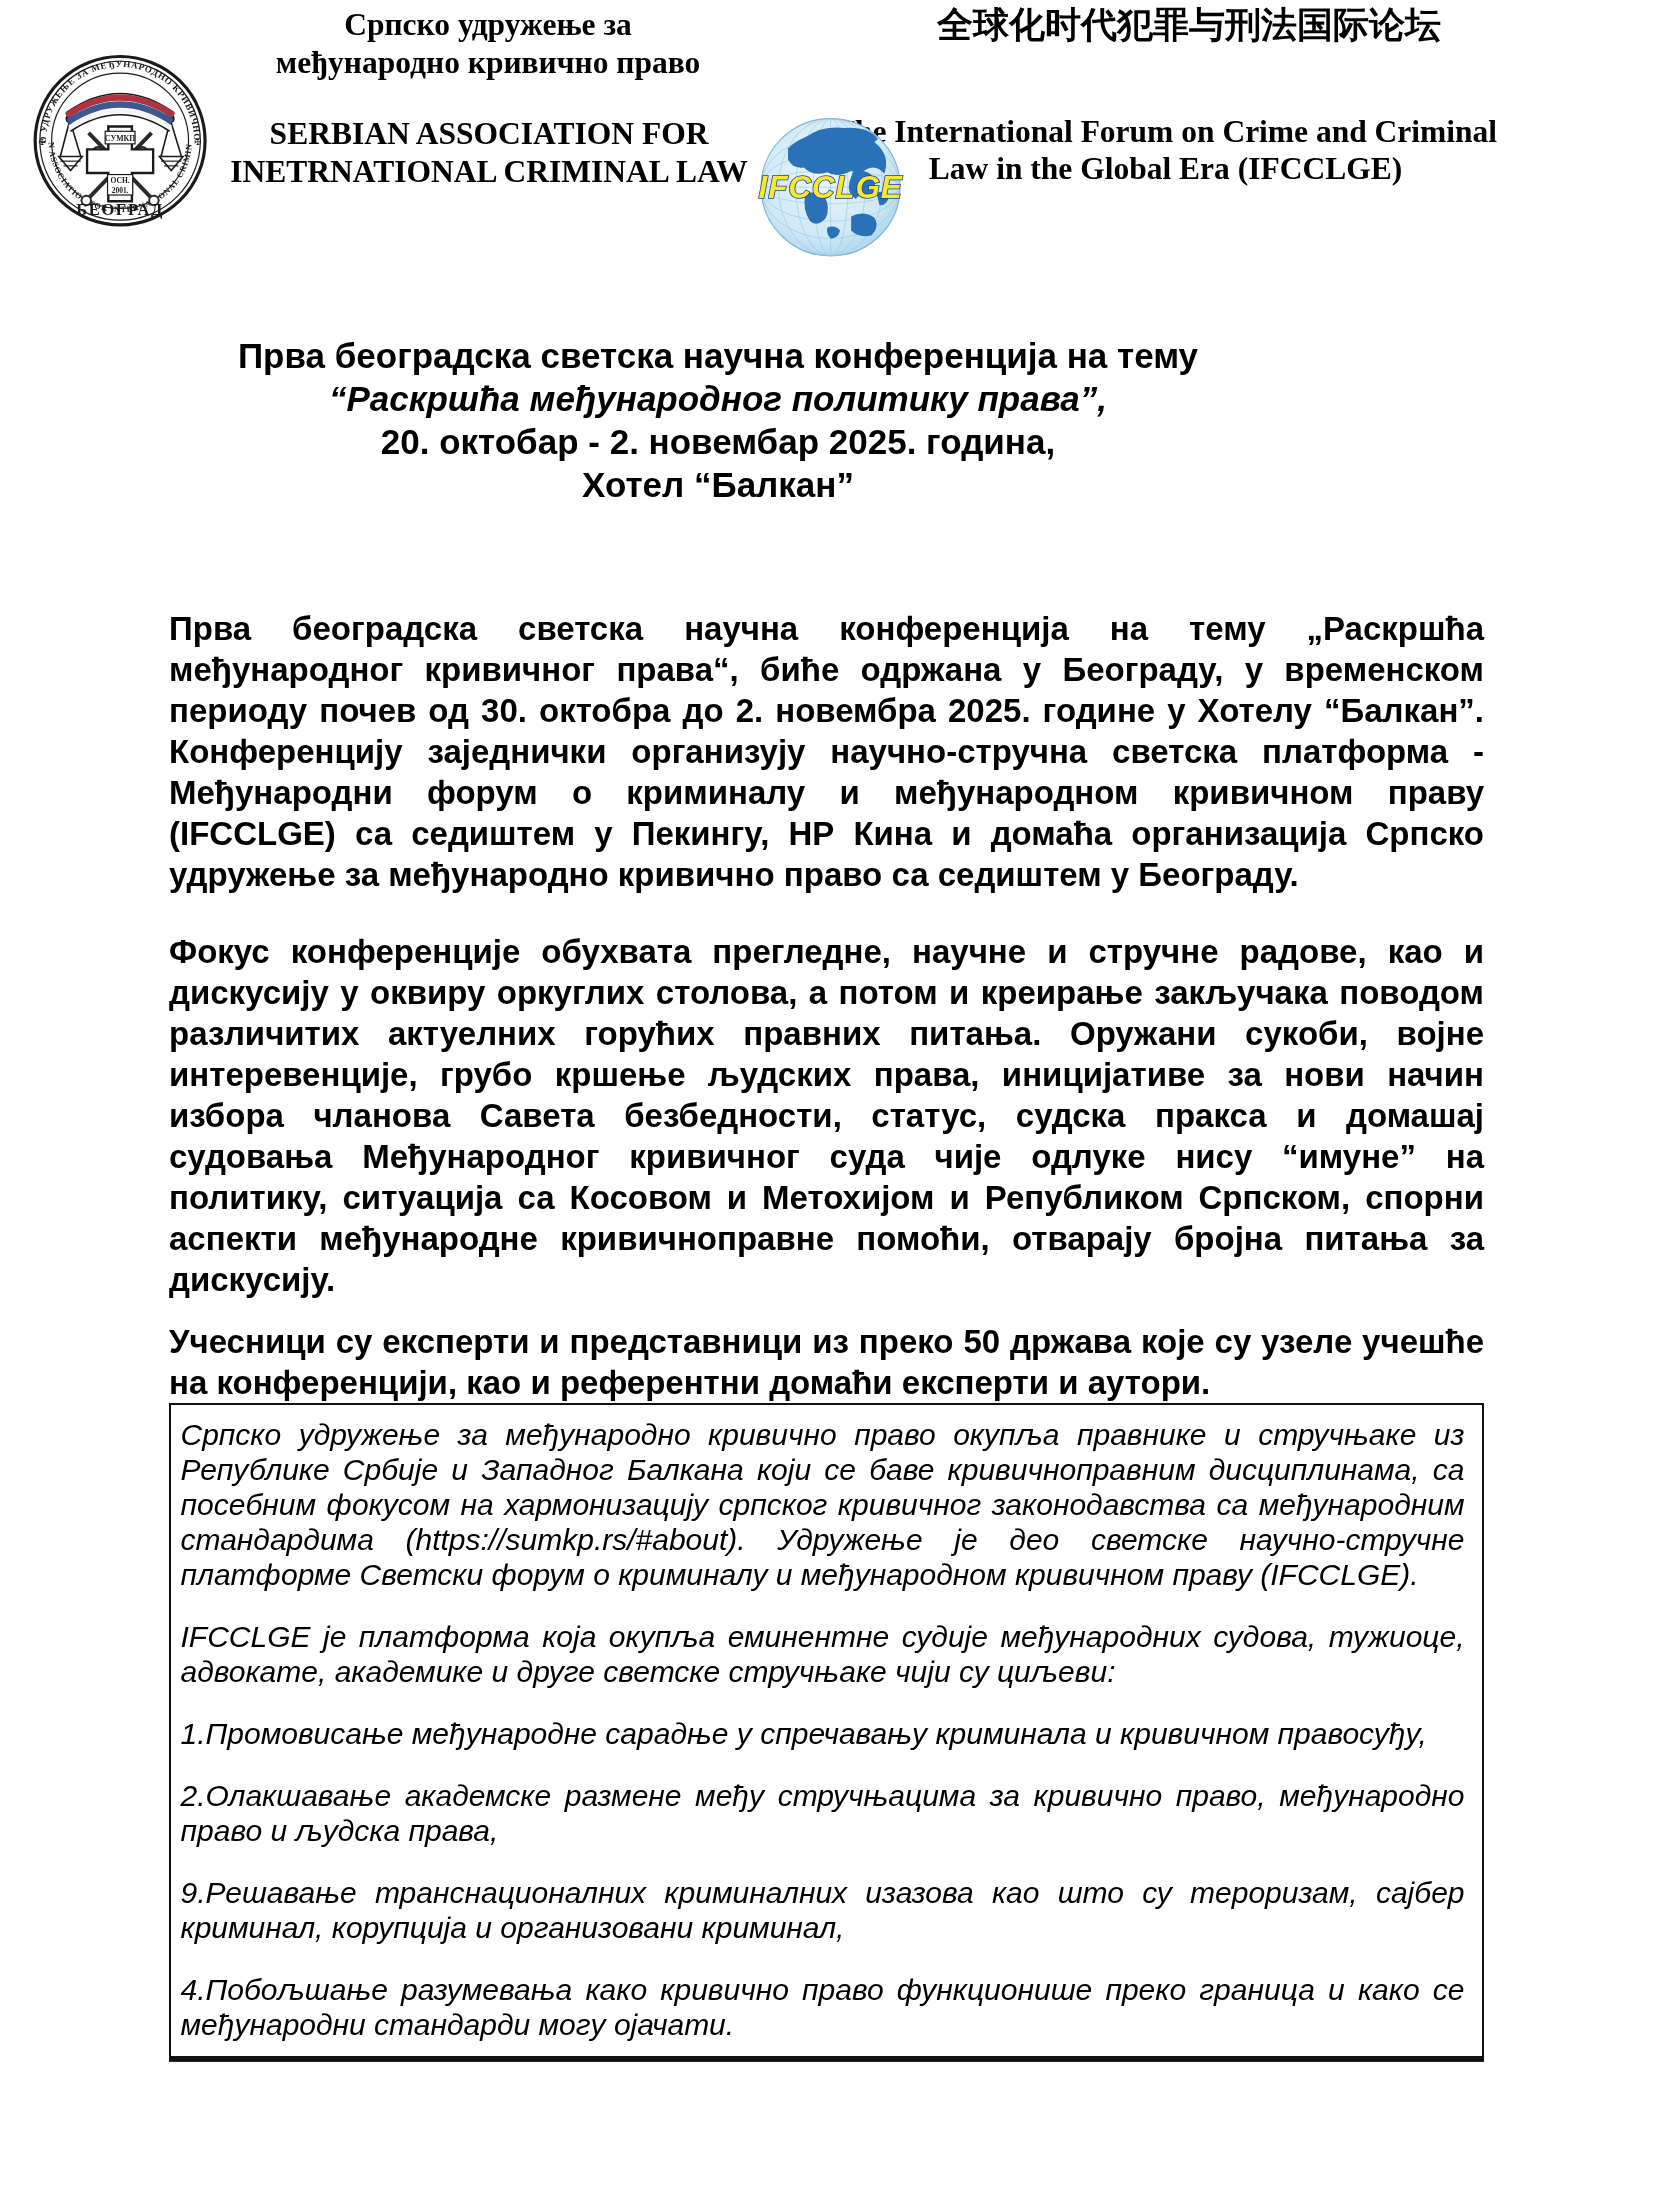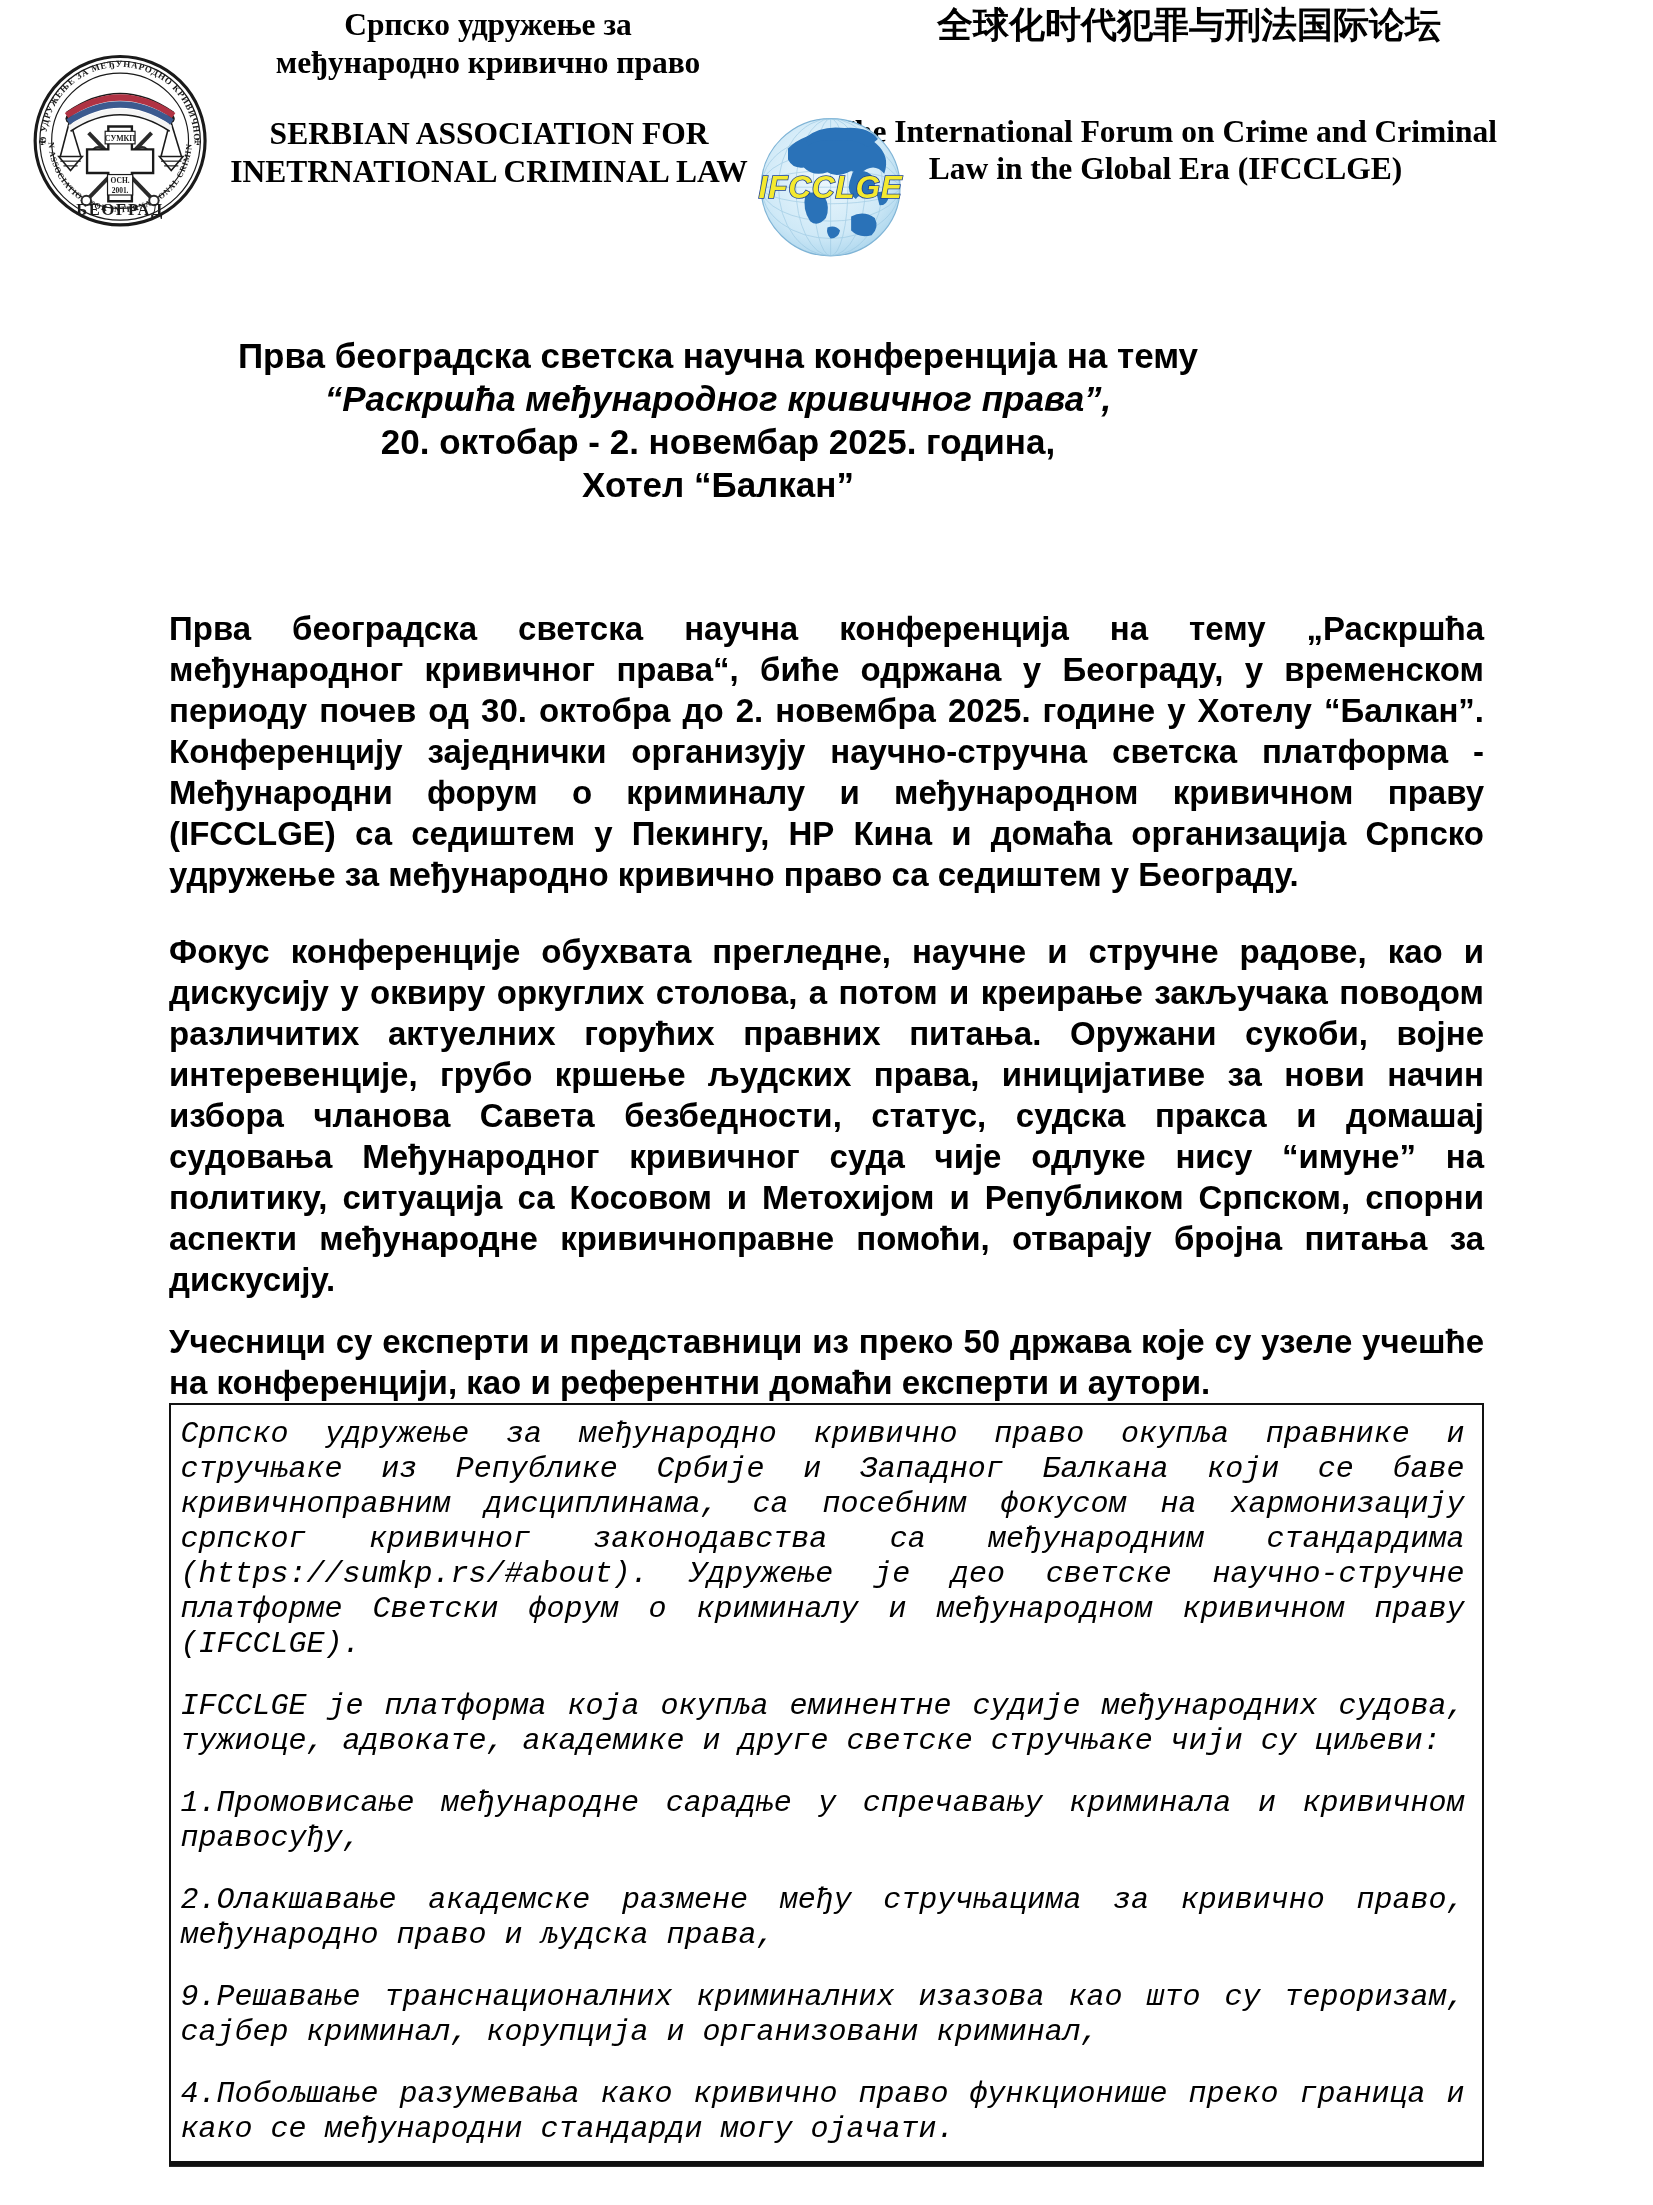--- a/index.html
+++ b/index.html
@@ -64,21 +64,21 @@
   .body-par.last  { margin-bottom: 0; }
 
   
   .info-box {
     border: 2.4px solid #111;
     box-shadow: 0 3.9px 0 0 #111;
     padding: 12.6px 9.5px 14px 9.5px;
     font-style: italic; font-size: 30px; line-height: 35px;
     text-align: justify;
   }
-  .info-box p { margin: 0 8px 27px 0; font-family: Liberation Mono, monospace; }
+  .info-box p { margin: 0 8px 27px 0; }
   .info-box p:last-child { margin-bottom: 0; }
 
   
   .seal-ring-text { font-family: "Liberation Serif", serif; font-weight: bold; letter-spacing: 1px; }
   .seal-small     { font-family: "Liberation Serif", serif; font-weight: bold; }
 </style>
 </head>
 <body>
 
 <div class="page">
@@ -187,21 +187,21 @@
         <path d="M118,126 Q134,118 148,128 Q154,140 144,150 Q128,154 118,144 Z"></path>
         <path d="M88,140 Q98,136 104,144 Q102,154 92,154 Q86,148 88,140 Z"></path>
         <path d="M150,96 Q160,92 166,100 Q164,112 154,112 Z"></path>
       </g>
       <text x="92" y="103" text-anchor="middle" font-size="40" font-weight="bold" font-style="italic" fill="#f4e92f" stroke="#1c3f8f" stroke-width="2" paint-order="stroke" letter-spacing="1">IFCCLGE</text>
     </svg>
   </div>
 
   <div class="title-block">
     <div>Прва београдска светска научна конференција на тему</div>
-    <div class="italic">“Раскршћа међународног кривичног права”,</div>
+    <div class="italic">“Раскршћа међународног политику права”,</div>
     <div>20. октобар - 2. новембар 2025. година,</div>
     <div>Хотел “Балкан”</div>
   </div>
 
   <div class="body-block">
     <p class="body-par">Прва београдска светска научна конференција на тему „Раскршћа међународног кривичног права“, биће одржана у Београду, у временском периоду почев од 30. октобра до 2. новембра 2025. године у Хотелу “Балкан”. Конференцију заједнички организују научно-стручна светска платформа - Међународни форум о криминалу и међународном кривичном праву (IFCCLGE) са седиштем у Пекингу, НР Кина и домаћа организација Српско удружење за међународно кривично право са седиштем у Београду.</p>
     <p class="body-par tight">Фокус конференције обухвата прегледне, научне и стручне радове, као и дискусију у оквиру оркуглих столова, а потом и креирање закључака поводом различитих актуелних горућих правних питања. Оружани сукоби, војне интеревенције, грубо кршење људских права, иницијативе за нови начин избора чланова Савета безбедности, статус, судска пракса и домашај судовања Међународног кривичног суда чије одлуке нису “имуне” на политику, ситуација са Косовом и Метохијом и Републиком Српском, спорни аспекти међународне кривичноправне помоћи, отварају бројна питања за дискусију.</p>
     <p class="body-par last">Учесници су експерти и представници из преко 50 држава које су узеле учешће на конференцији, као и референтни домаћи експерти и аутори.</p>
 
     <div class="info-box">

